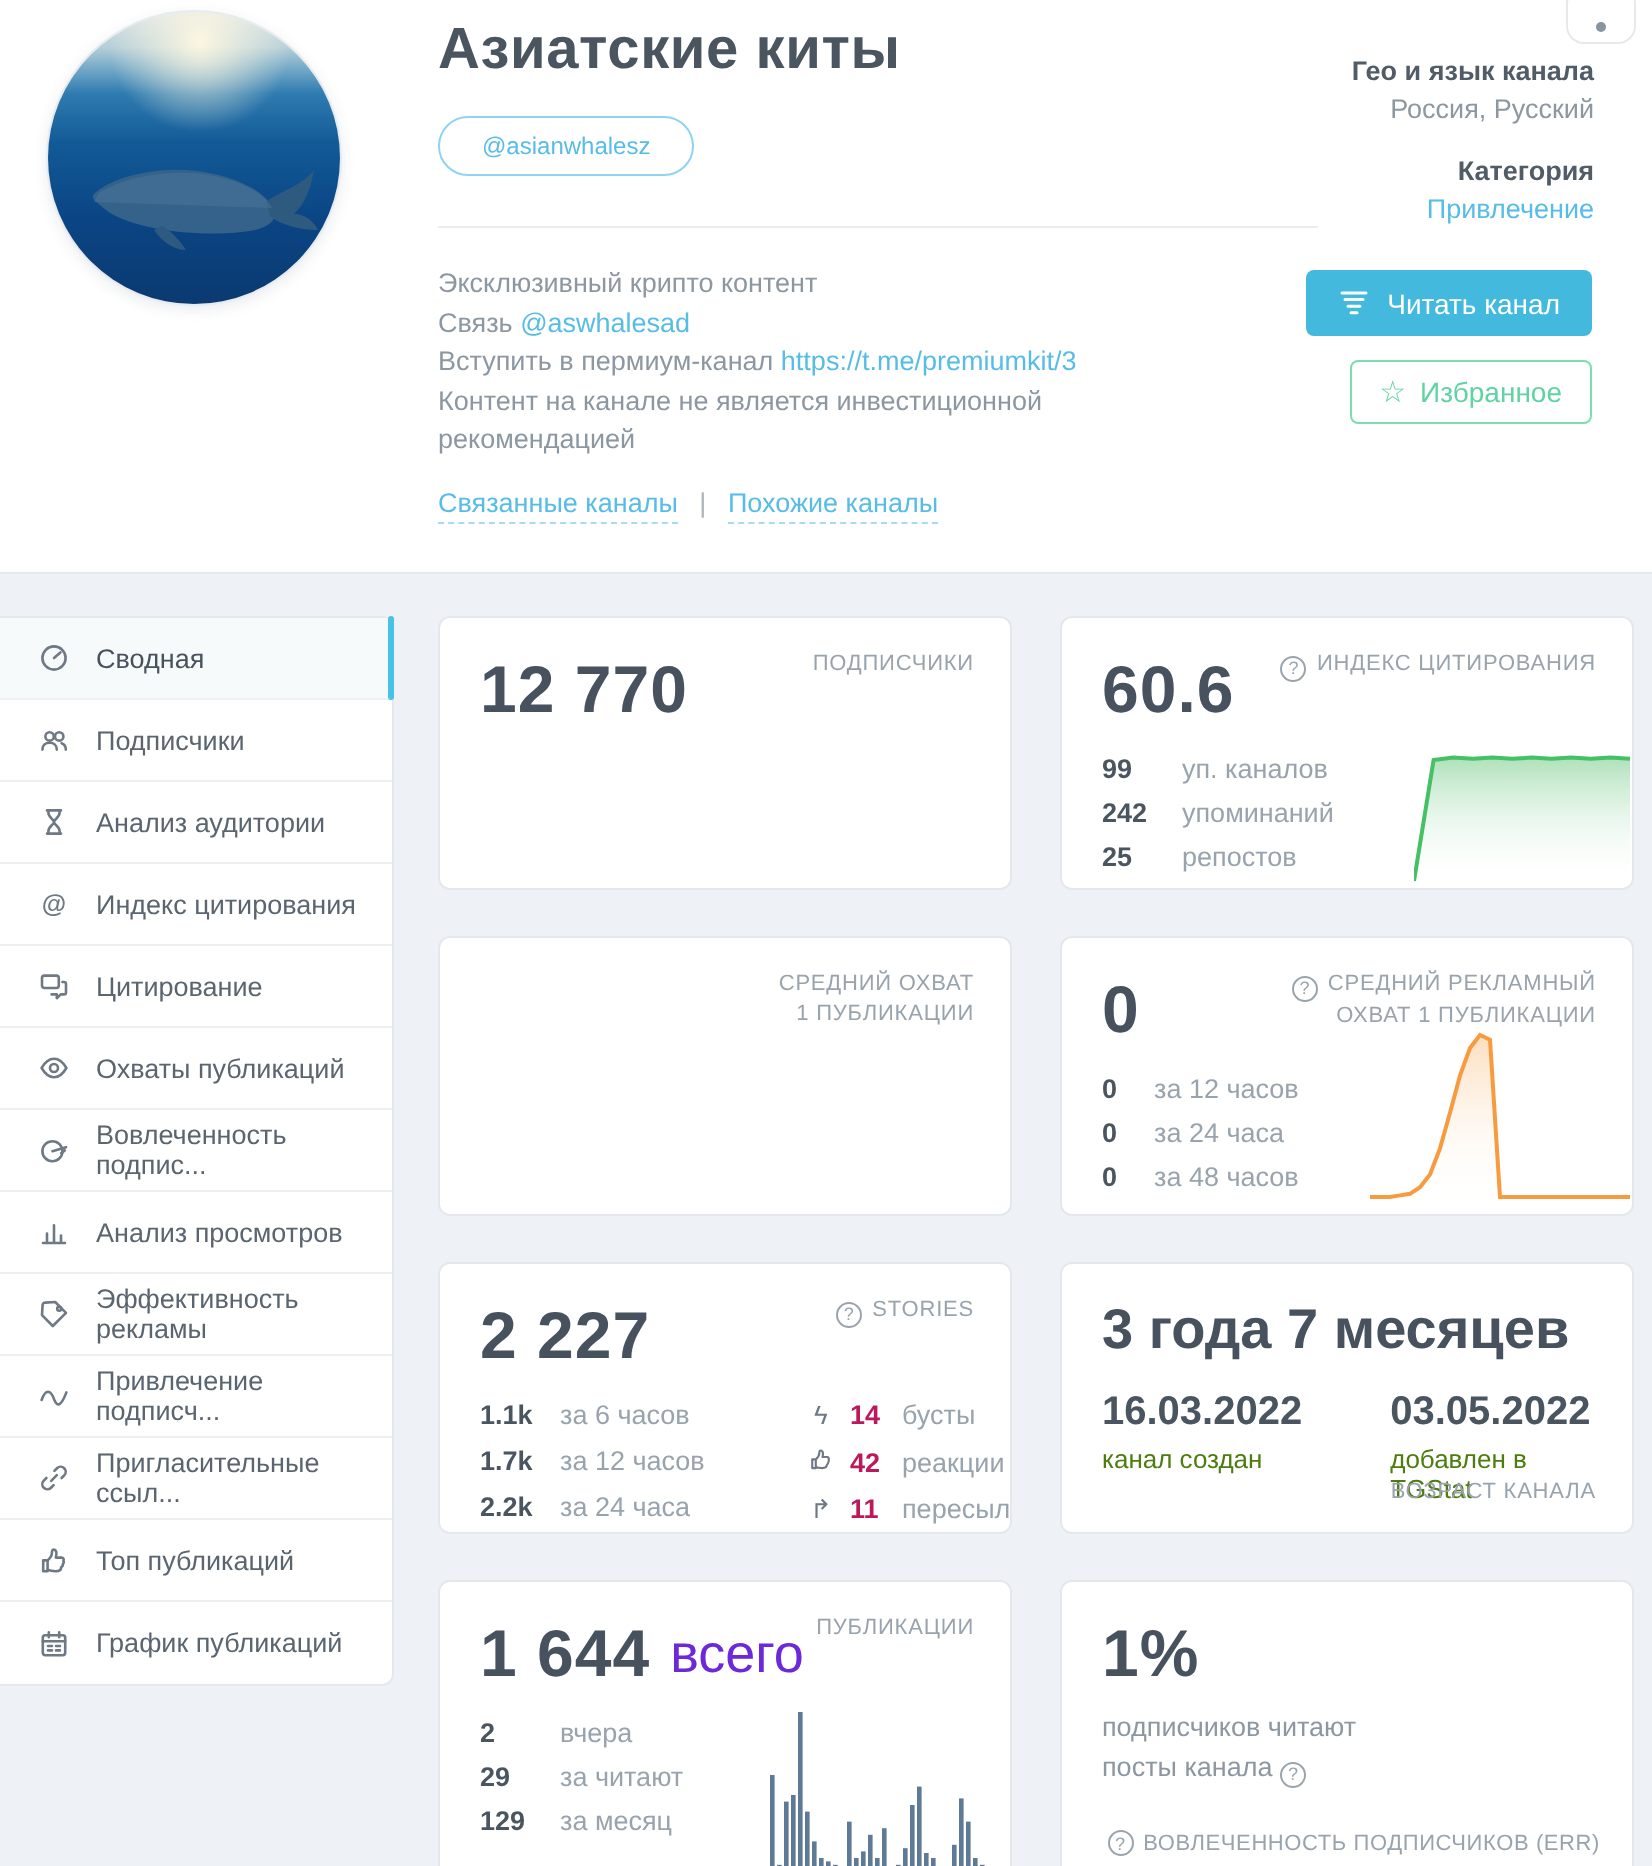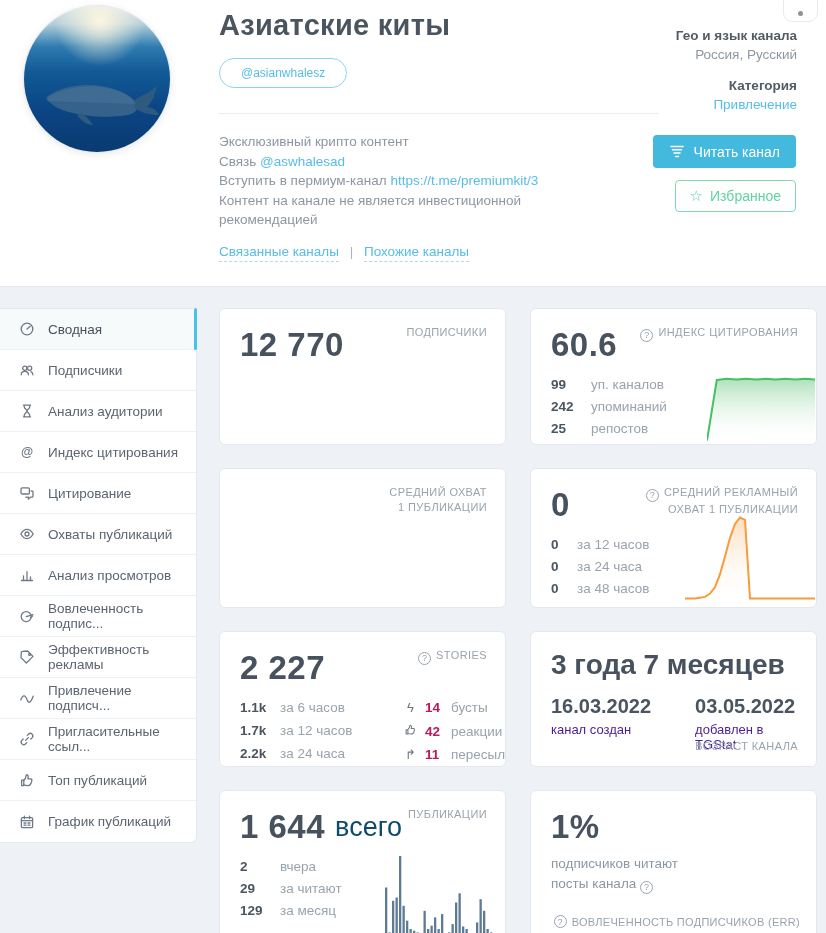--- a/index.html
+++ b/index.html
@@ -82,25 +82,25 @@
   .st-col { min-width:148px; }
   .st-row { display:flex; align-items:center; margin-bottom:8px; }
   .st-v { font-weight:700; color:#4a5560; width:40px; flex:none; }
   .st-l { color:#99a3ad; }
   .a-ico { width:17px; color:#6e7985; font-size:13px; flex:none; text-align:center; margin-right:6px; }
   .a-v { font-weight:700; color:#be185d; width:26px; flex:none; }
   
   .age-big { font-size:28px; font-weight:700; color:#48525e; }
   .age-cols { display:flex; gap:44px; margin-top:14px; }
   .age-date { font-size:20px; font-weight:700; color:#4a5560; }
-  .age-sub { font-size:13px; color:#4c1d95; margin-top:4px; }
+  .age-sub { font-size:13px; color:#4d7c0f; margin-top:4px; }
   .age-label { position:absolute; right:18px; bottom:14px; font-size:11px; color:#99a3ad; letter-spacing:.4px; }
   
   .pub-row { display:flex; align-items:center; gap:10px; }
-  .pub-suffix { font-size:27px; color:#0c4a6e; }
+  .pub-suffix { font-size:27px; color:#6d28d9; }
   
   .err-lines { margin-top:8px; font-size:13.5px; color:#8d97a2; line-height:20px; }
   .err-label { position:absolute; right:16px; bottom:13px; font-size:11px; color:#99a3ad;
                letter-spacing:.3px; display:flex; align-items:center; }
 </style>
 </head>
 <body>
 
 <div class="header">
   <div class="avatar">
@@ -197,30 +197,30 @@
     </div>
     <div class="side-item">
       <svg class="s-ico" viewBox="0 0 16 16">
           <path d="M1.8 8 C3.6 4.9 6 3.4 8 3.4 C10 3.4 12.4 4.9 14.2 8 C12.4 11.1 10 12.6 8 12.6 C6 12.6 3.6 11.1 1.8 8 Z"></path>
           <circle cx="8" cy="8" r="2"></circle>
         </svg>
       <span>Охваты публикаций</span>
     </div>
     <div class="side-item">
       <svg class="s-ico" viewBox="0 0 16 16">
-          <path d="M2.5 13.5 H13.5 M4.5 13 V8.8 M8 13 V4.6 M11.5 13 V9.8"></path>
-        </svg>
-      <span>Анализ просмотров</span>
-    </div>
-    <div class="side-item">
-      <svg class="s-ico" viewBox="0 0 16 16">
           <circle cx="7.2" cy="8.6" r="5"></circle>
           <path d="M7.2 8.6 L14 6.6 M11.6 9.6 L13.4 8.2"></path>
         </svg>
       <span>Вовлеченность подпис...</span>
+    </div>
+    <div class="side-item">
+      <svg class="s-ico" viewBox="0 0 16 16">
+          <path d="M2.5 13.5 H13.5 M4.5 13 V8.8 M8 13 V4.6 M11.5 13 V9.8"></path>
+        </svg>
+      <span>Анализ просмотров</span>
     </div>
     <div class="side-item">
       <svg class="s-ico" viewBox="0 0 16 16">
           <path d="M8.6 2 L14 7.4 L7.4 14 L2 8.6 L2.3 3.5 A1.2 1.2 0 0 1 3.5 2.3 Z"></path>
           <circle cx="10.6" cy="5.4" r="1"></circle>
         </svg>
       <span>Эффективность рекламы</span>
     </div>
     <div class="side-item">
       <svg class="s-ico" viewBox="0 0 16 16">

